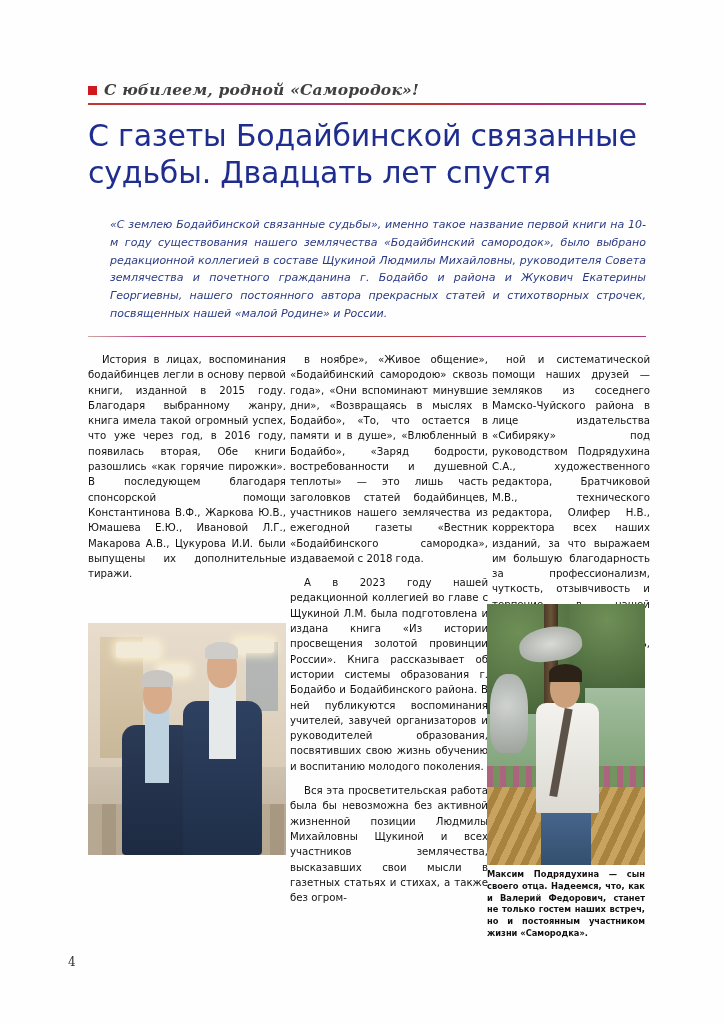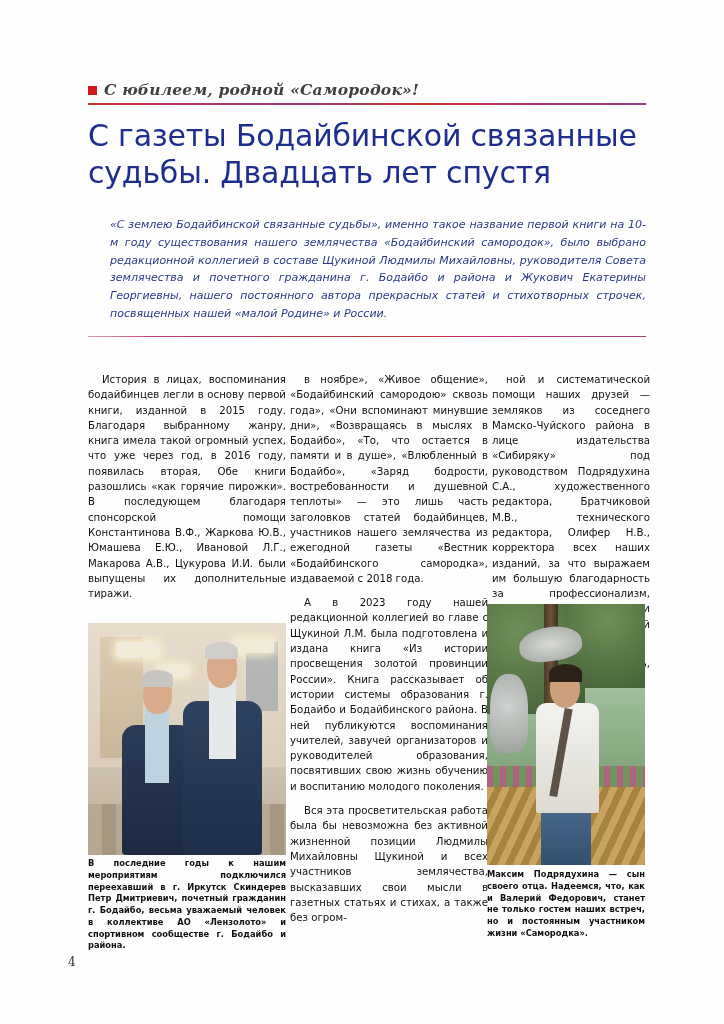--- a/index.html
+++ b/index.html
@@ -63,21 +63,21 @@
     color:#2a3a86;
     text-align:justify;
   }
   .intro-rule{
     margin-top:13px;
     height:1.6px;width:558px;
     background:linear-gradient(90deg,#cba6a0 0%,#c23a7c 12%,#b33552 30%,#b03a3a 48%,#bb3a3a 60%,#c2307e 72%,#b8387c 86%,#a93a78 100%);
   }
   
   .cols{
-    position:absolute;left:88px;top:372px;width:558px;height:600px;
+    position:absolute;left:88px;top:352px;width:558px;height:600px;
   }
   .col{
     position:absolute;top:0;width:198px;
     font-family:"DejaVu Sans", sans-serif;
     font-size:10.2px;
     line-height:1.5;
     color:#111111;
     text-align:justify;
   }
   .col1{left:0;}
@@ -202,21 +202,20 @@
       <div class="p1-hair" style="left:28%;top:-2%;width:44%;height:9%;background:#c9c6c1;"></div>
     </div>
 
     <div class="p1-man" style="left:48%;width:40%;height:90%;">
       <div class="p1-suit" style="height:74%;background:linear-gradient(180deg,#2e4160,#1f2f49);"></div>
       <div class="p1-shirt" style="bottom:46%;top:auto;background:#e6e9ea;"></div>
       <div class="p1-head" style="left:30%;top:0;width:38%;height:20%;"></div>
       <div class="p1-hair" style="left:28%;top:-2%;width:42%;height:8%;background:#cfcdc9;"></div>
     </div>
   </div>
-  <div class="caption caption1">В последние годы к нашим мероприятиям подключился переехавший в г. Иркутск Скиндерев Петр Дмитриевич, почетный гражданин г. Бодайбо, весьма уважаемый человек в коллективе АО «Лензолото» и спортивном сообществе г. Бодайбо и района.</div>
 
   <div class="photo photo2">
     <div class="p2-sky"></div>
     <div class="p2-tree" style="left:-8%;top:-6%;width:70%;height:48%;"></div>
     <div class="p2-tree" style="right:-12%;top:-8%;width:60%;height:40%;"></div>
     <div class="p2-trunk" style="left:36%;top:0;width:9%;height:82%;"></div>
     <div class="p2-bird"></div>
     <div class="p2-cat"></div>
     <div class="p2-path"></div>
     <div class="p2-flower"></div>

